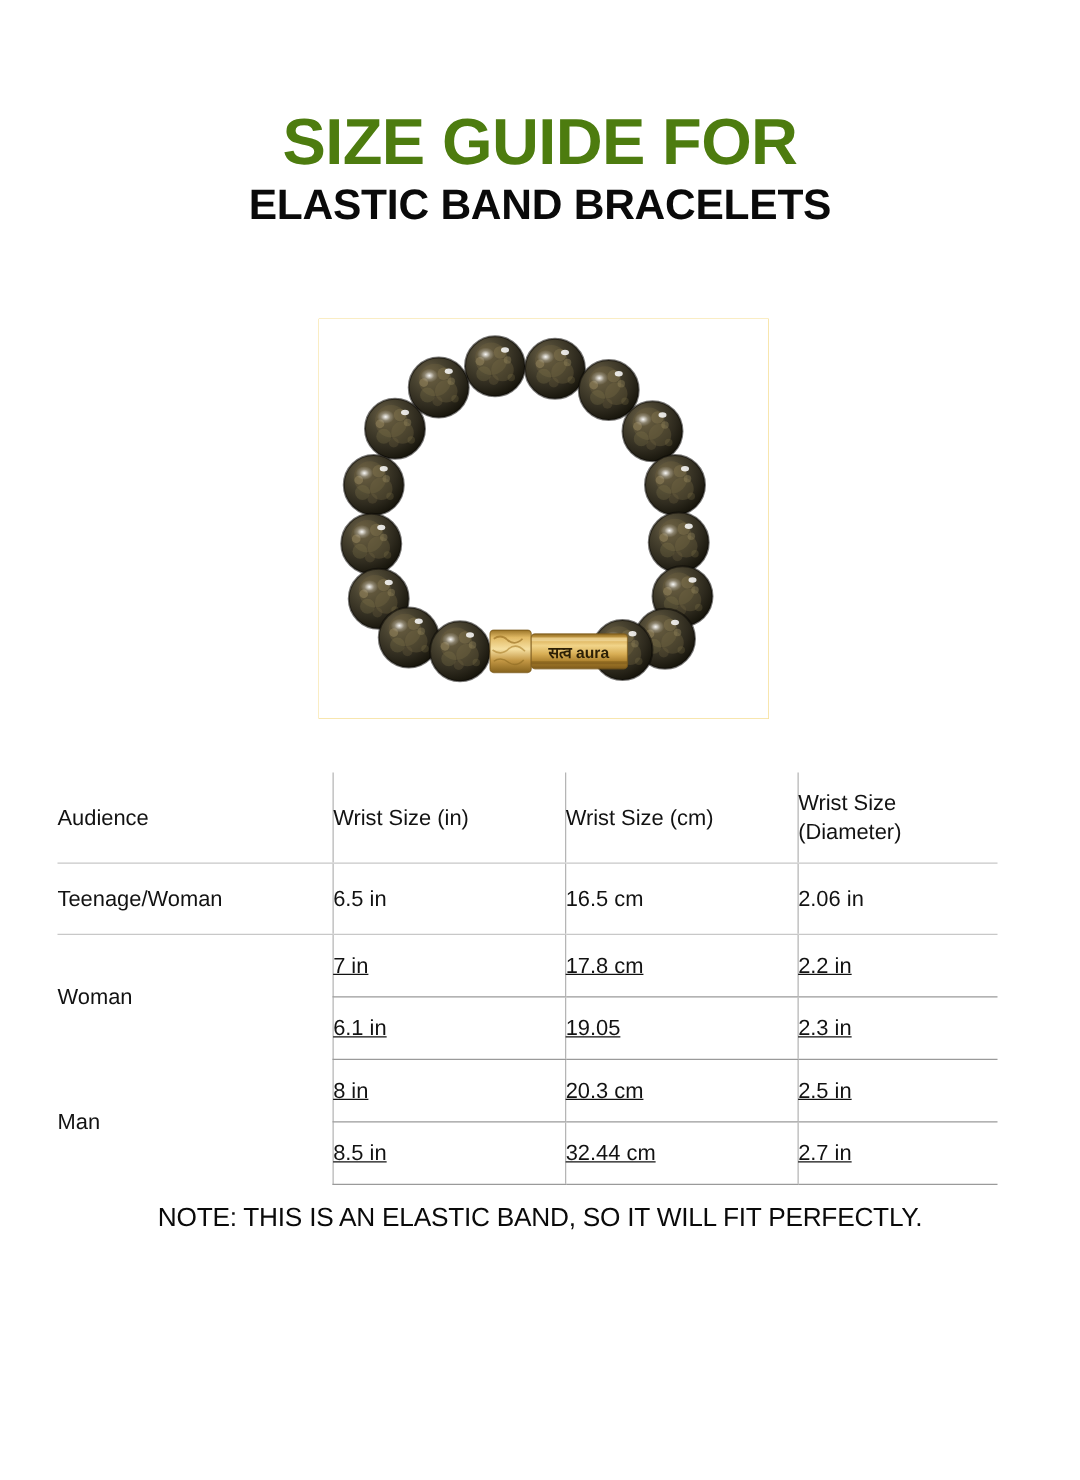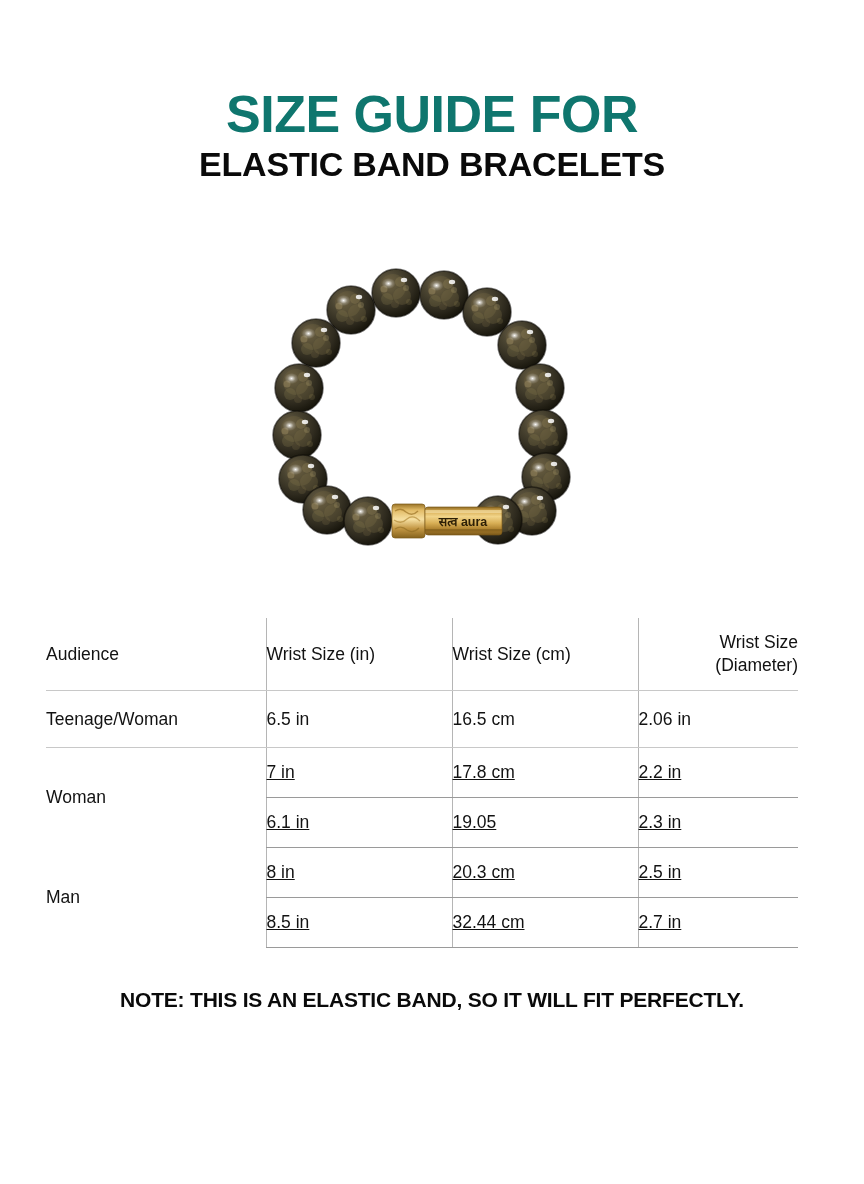--- a/index.html
+++ b/index.html
@@ -23,21 +23,21 @@
     left: 0;
     width: 864px;
     text-align: center;
   }
   .title-line1 {
     font-family: "Liberation Sans", sans-serif;
     font-weight: bold;
     font-size: 52px;
     line-height: 56px;
     letter-spacing: -0.5px;
-    color: #0f766e;
+    color: #4d7c0f;
     white-space: nowrap;
   }
   .title-line2 {
     font-family: "Liberation Sans", sans-serif;
     font-weight: bold;
     font-size: 34px;
     line-height: 40px;
     letter-spacing: -0.2px;
     color: #0a0a0a;
     margin-top: 2px;
@@ -90,45 +90,44 @@
     height: 72px;
     vertical-align: middle;
   }
   .hdr-text {
     font-size: 17.5px;
     line-height: 22px;
     color: #121212;
   }
   .hdr-two-line {
     line-height: 23px;
-    text-align: right;
   }
 
   
   .r1 td { height: 56px; }
   .rN td { height: 49px; }
 
   
   .b-bottom-full { border-bottom: 1px solid #c8c8c8; }
   .b-bottom-part { border-bottom: 1px solid #9a9a9a; text-decoration: underline; }
   .b-left        { border-left: 1px solid #b5b5b5; }
 
   .audience-span {
     border-left: none;
   }
 
   
   .note {
     position: absolute;
     left: 0;
-    top: 988px;
+    top: 963px;
     width: 864px;
     text-align: center;
     font-family: "Liberation Sans", sans-serif;
-    font-weight: bold;
+    font-weight: normal;
     font-size: 21px;
     letter-spacing: -0.2px;
     color: #0a0a0a;
     white-space: nowrap;
   }
 </style>
 </head>
 <body>
 
 <div class="title-block">

